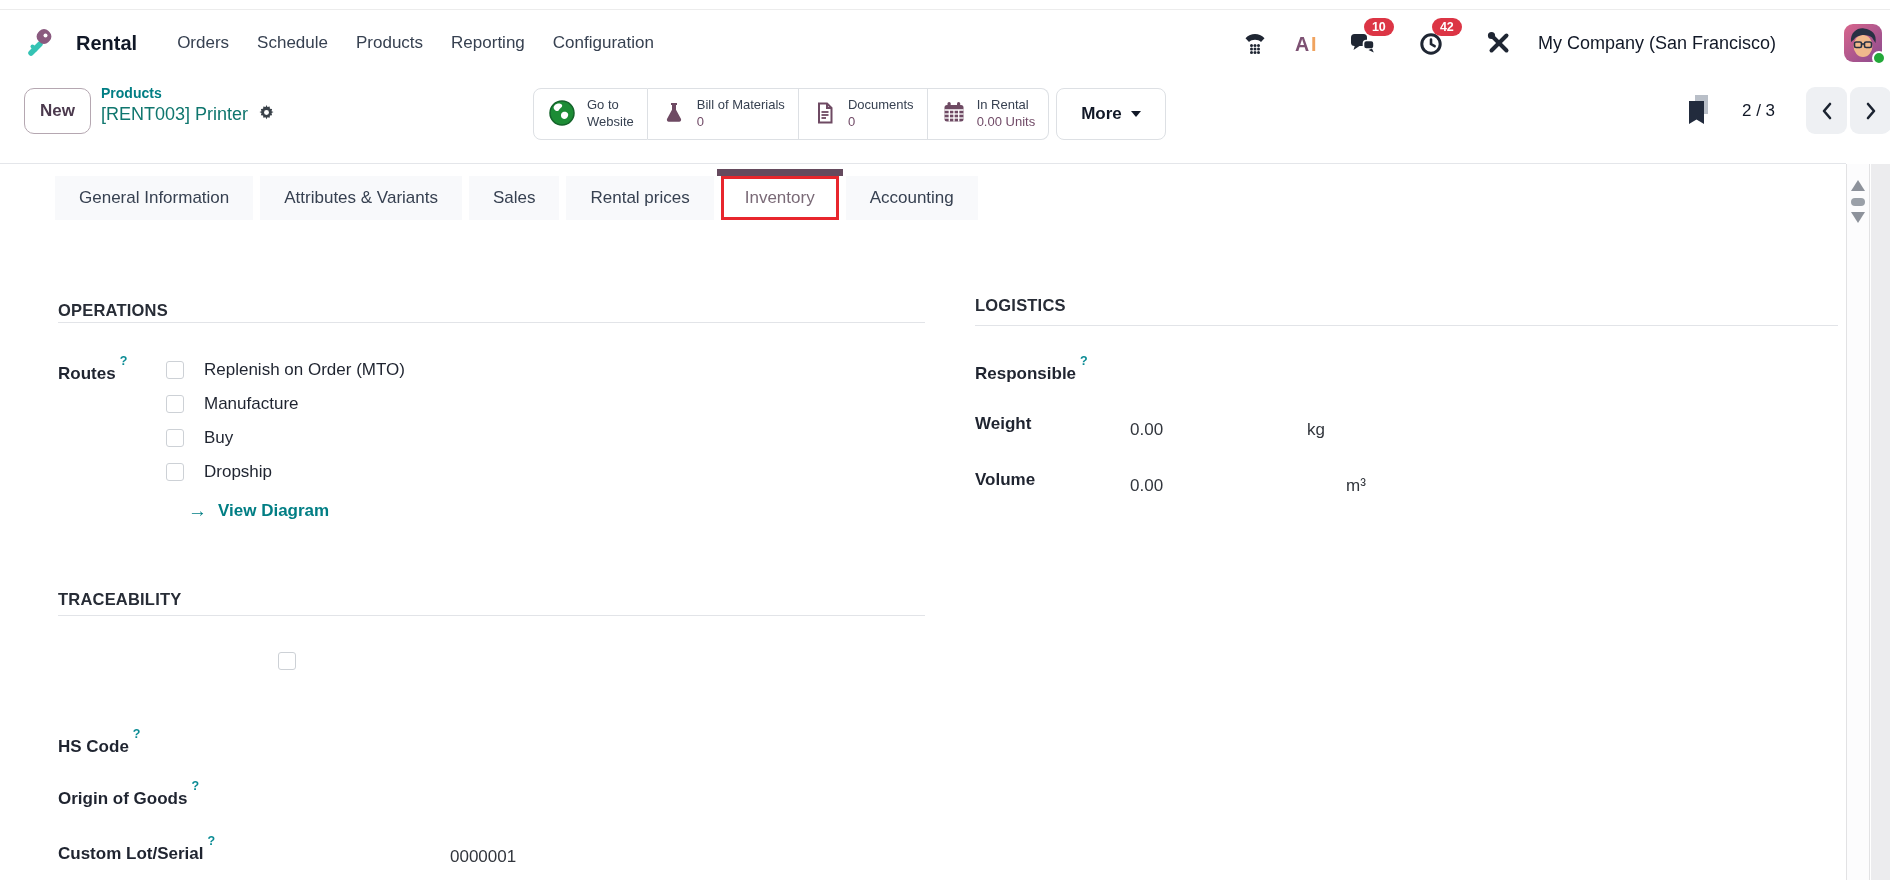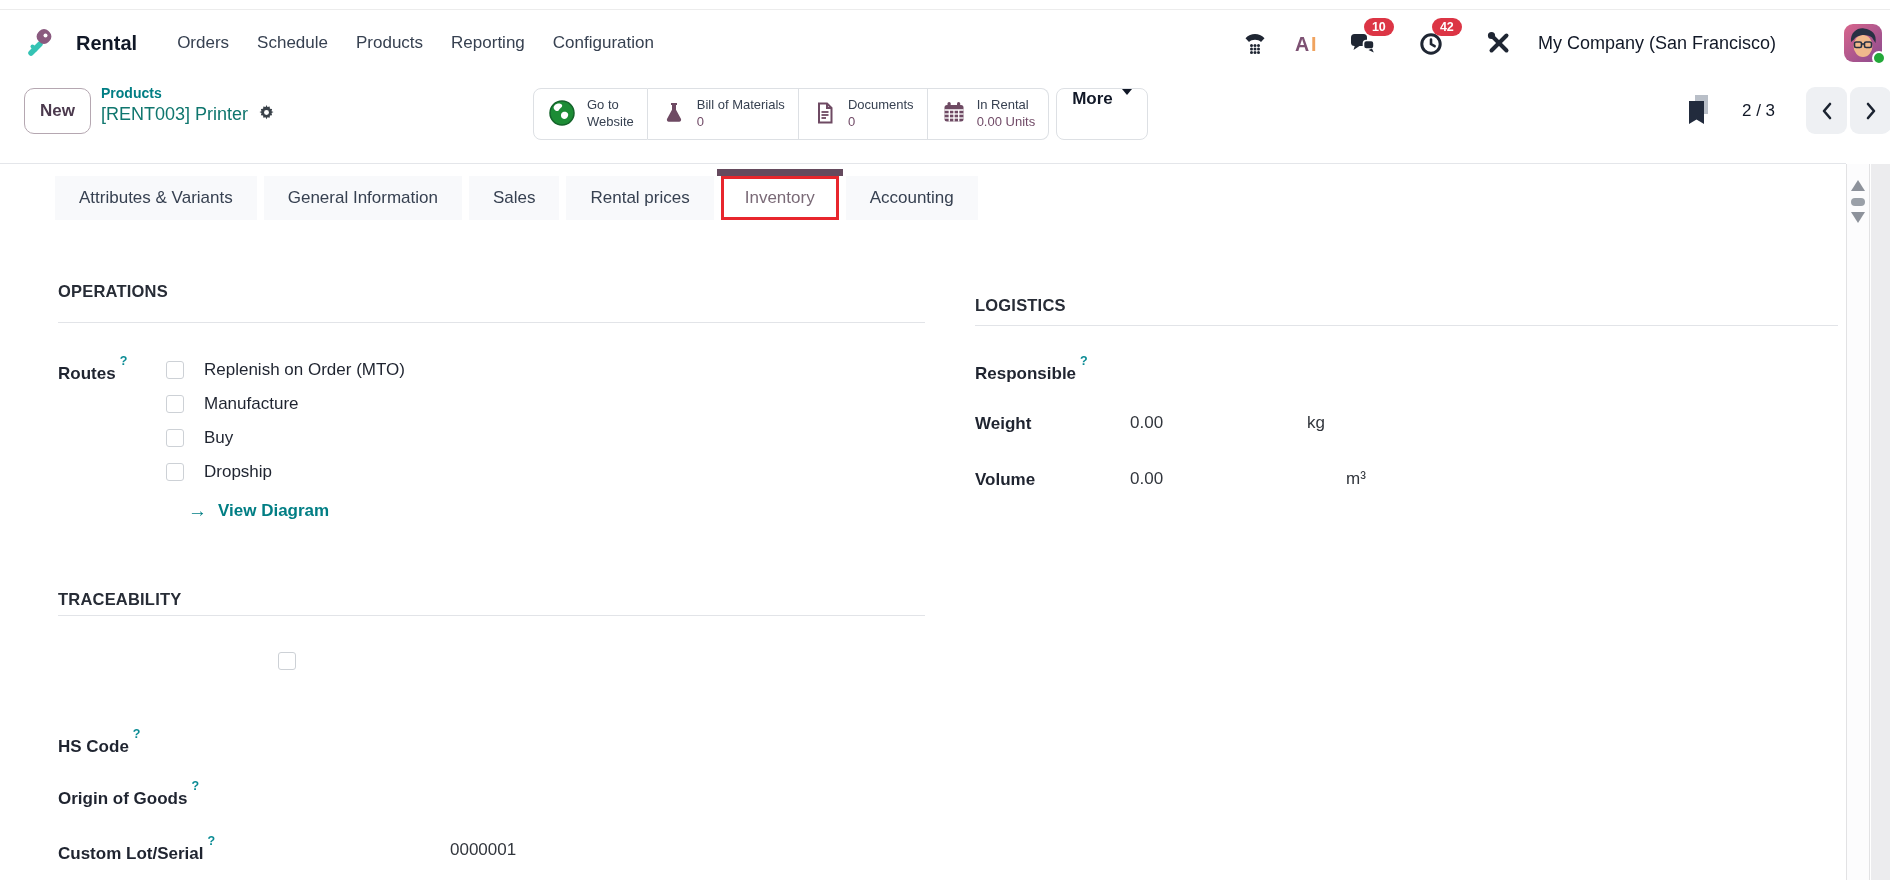--- a/index.html
+++ b/index.html
@@ -30,39 +30,39 @@
   .bc-parent { font-size: 14px; font-weight: 700; color: #017e84; cursor: pointer; }
   .bc-current-row { display: flex; align-items: center; gap: 9px; margin-top: 2px; }
   .bc-current { font-size: 18px; color: #0f766e; }
 
   .smart { position: absolute; left: 533px; top: 12px; height: 52px; display: flex; align-items: stretch; }
   .sbtn { display: flex; align-items: center; gap: 10px; padding: 0 13px; border: 1px solid #dde0e4; border-left: none; background: #fff; cursor: pointer; }
   .sbtn:first-child { border-left: 1px solid #dde0e4; border-radius: 8px 0 0 8px; }
   .sbtn:nth-child(4) { border-radius: 0 8px 8px 0; }
   .sbtn .txt { line-height: 1.3; font-size: 13px; color: #374151; text-align: left; }
   .sbtn .val { color: #714B67; }
-  .btn-more { margin-left: 7px; padding: 0 15px; border: 1px solid #dde0e4; border-radius: 8px; background: #fff; font-family: inherit; font-size: 17px; font-weight: 600; color: #111827; display: flex; gap: 9px; cursor: pointer; }
+  .btn-more { margin-left: 7px; padding: 0 24px; border: 1px solid #dde0e4; border-radius: 8px; background: #fff; font-family: inherit; font-size: 17px; font-weight: 600; color: #111827; display: flex; align-items: center; gap: 9px; cursor: pointer; }
   .caret-down { width: 0; height: 0; border-left: 5.5px solid transparent; border-right: 5.5px solid transparent; border-top: 6.5px solid #111827; display: inline-block; }
 
   .bookmark { position: absolute; left: 1686px; top: 18px; cursor: pointer; }
   .pager-text { position: absolute; left: 1742px; top: 25px; font-size: 17px; color: #111827; }
   .pager-btns { position: absolute; left: 1806px; top: 11px; display: flex; gap: 3px; }
   .pager-btn { width: 41px; height: 47px; background: #eef0f3; border: none; border-radius: 9px; display: flex; align-items: center; justify-content: center; cursor: pointer; }
 
   
   .tabs { position: absolute; top: 176px; left: 55px; display: flex; gap: 7px; height: 44px; }
   .tab { display: flex; align-items: center; padding: 0 24px; background: #f8f9fb; font-size: 17px; color: #374151; cursor: pointer; white-space: nowrap; }
   .tab--active { position: relative; background: #fff; color: #7a6a77; border: 3px solid #e8262d; padding: 0 21px; }
   .tab--active::before { content: ""; position: absolute; top: -10px; left: -7px; right: -7px; height: 7px; background: #654a5e; }
 
   
   .sec-title { position: absolute; font-size: 16.5px; font-weight: 700; color: #272c36; letter-spacing: 0.2px; }
   .rule { position: absolute; height: 1px; background: #e2e4e8; }
   .flabel { position: absolute; font-size: 17px; font-weight: 600; color: #1f2430; line-height: 1.3; }
-  .fvalue { position: absolute; font-size: 17px; color: #32363d; }
+  .fvalue { position: absolute; font-size: 17px; color: #32363d; margin-top: 7px; }
   .opt-label { position: absolute; font-size: 17px; color: #1f2430; }
   .q { color: #0a8b94; font-size: 12.5px; font-weight: 700; position: relative; top: -7px; margin-left: 4px; }
   .checkbox { position: absolute; width: 18px; height: 18px; border: 1px solid #cdd1d6; border-radius: 3px; background: #fff; cursor: pointer; }
   .link-teal { position: absolute; font-size: 17px; font-weight: 600; color: #017e84; display: flex; align-items: center; gap: 11px; cursor: pointer; }
   .link-teal .arrow { font-size: 19px; font-weight: 700; }
 
   
   .scrollbar { position: absolute; left: 1846px; top: 164px; width: 24px; bottom: 0; background: #fcfcfd; border-left: 1px solid #e2e2e4; border-right: 1px solid #e2e2e4; }
   .sb-up, .sb-down { position: absolute; left: 4px; width: 0; height: 0; border-left: 7px solid transparent; border-right: 7px solid transparent; cursor: pointer; }
   .sb-up { top: 16px; border-bottom: 11px solid #8d929b; }
@@ -257,29 +257,29 @@
       </button>
       <button class="pager-btn">
         <svg width="16" height="22" viewBox="0 0 16 22">
             <polyline points="5,4 11,11 5,18" fill="none" stroke="#1b2330" stroke-width="2.6" stroke-linecap="round" stroke-linejoin="round"></polyline>
           </svg>
       </button>
     </div>
   </div>
 
   <div class="tabs">
+    <div class="tab">General Information</div>
     <div class="tab">Attributes &amp; Variants</div>
-    <div class="tab">General Information</div>
     <div class="tab">Sales</div>
     <div class="tab">Rental prices</div>
     <div class="tab tab--active">Inventory</div>
     <div class="tab">Accounting</div>
   </div>
 
-  <div class="sec-title" style="left:58px; top:282px;">OPERATIONS</div>
+  <div class="sec-title" style="left:58px; top:301px;">OPERATIONS</div>
   <div class="rule" style="left:58px; top:322px; width:867px;"></div>
 
   <div class="flabel" style="left:58px; top:360px;">
     <span>Routes</span><sup class="q">?</sup>
   </div>
   <span class="checkbox" style="left:166px; top:361px;"></span>
   <span class="opt-label" style="left:204px; top:360px;">Replenish on Order (MTO)</span>
   <span class="checkbox" style="left:166px; top:395px;"></span>
   <span class="opt-label" style="left:204px; top:394px;">Manufacture</span>
   <span class="checkbox" style="left:166px; top:429px;"></span>

